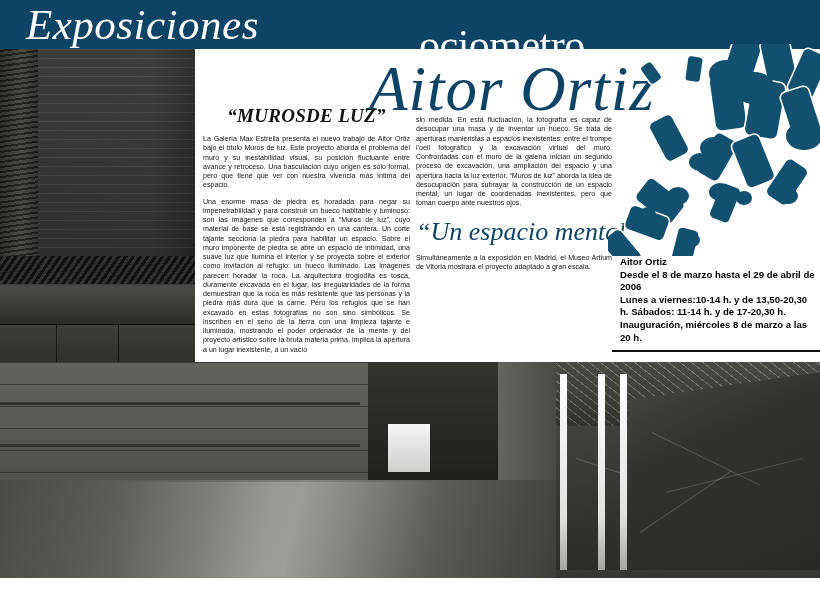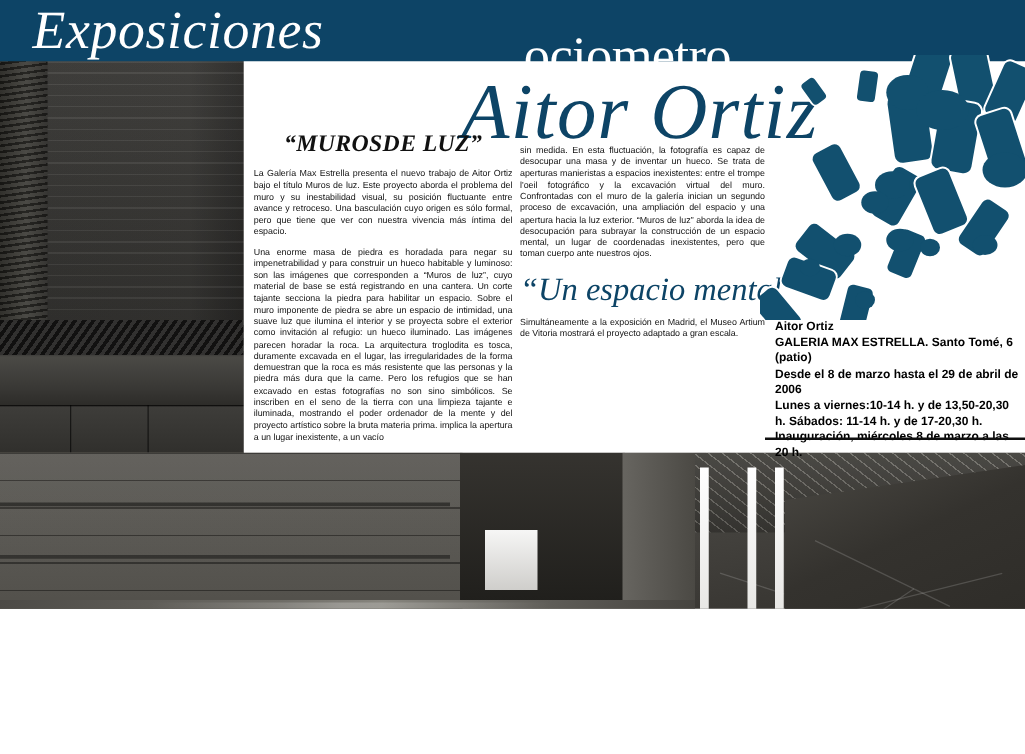--- a/index.html
+++ b/index.html
@@ -13,21 +13,21 @@
     position: relative;
     overflow: hidden;
     font-family: "Liberation Sans", sans-serif;
   }
 
   
   #page {
     position: absolute;
     left: 0; top: 0;
     width: 820px;
-    height: 487px;
+    height: 578px;
     background: #ffffff;
     overflow: hidden;
   }
 
   
   #masthead {
     position: absolute;
     left: 0; top: 0;
     width: 820px;
     height: 49px;
@@ -426,21 +426,20 @@
       <ellipse cx="70" cy="152" rx="11" ry="9"></ellipse>
       <ellipse cx="180" cy="152" rx="10" ry="8"></ellipse>
       <ellipse cx="136" cy="154" rx="8" ry="7"></ellipse>
       <ellipse cx="40" cy="170" rx="8" ry="7"></ellipse>
       <ellipse cx="84" cy="196" rx="8" ry="7"></ellipse>
     </g>
   </svg>
 
   <div id="info-box">
     <p class="ib-title ib-line">Aitor Ortiz</p>
-    <p class="ib-line">GALERIA MAX ESTRELLA. Santo Tomé, 6 (patio)</p>
     <p class="ib-line">Desde el 8 de marzo hasta el 29 de abril de 2006</p>
     <p class="ib-line">Lunes a viernes:10-14 h. y de 13,50-20,30 h. Sábados: 11-14 h. y de 17-20,30 h.</p>
     <p class="ib-line">Inauguración, miércoles 8 de marzo a las 20 h.</p>
   </div>
 
   <div id="info-rule"></div>
 
 </div>
 
 </body></html>

